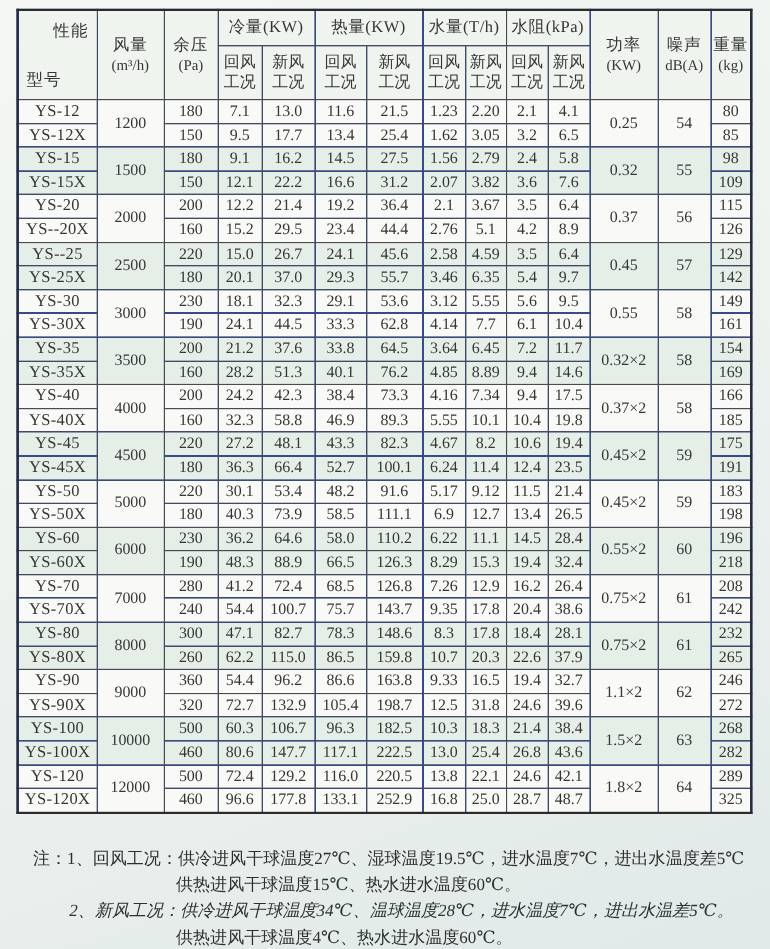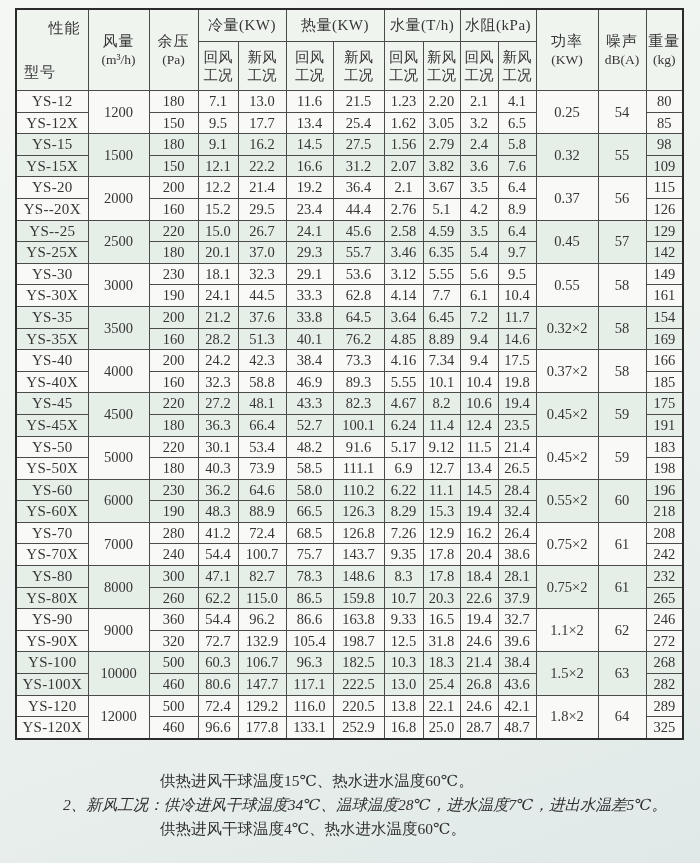--- a/index.html
+++ b/index.html
@@ -571,16 +571,17 @@
         <td>16.8</td>
         <td>25.0</td>
         <td>28.7</td>
         <td>48.7</td>
         <td>325</td>
       </tr>
     </tbody>
 </table>
 
 <div class="notes">
+  <div class="note-line nl1">注：1、回风工况：供冷进风干球温度27℃、湿球温度19.5℃，进水温度7℃，进出水温度差5℃</div>
   <div class="note-line nl2">供热进风干球温度15℃、热水进水温度60℃。</div>
   <div class="note-line nl3">2、新风工况：供冷进风干球温度34℃、温球温度28℃，进水温度7℃，进出水温差5℃。</div>
   <div class="note-line nl4">供热进风干球温度4℃、热水进水温度60℃。</div>
 </div>
 
 </body></html>

